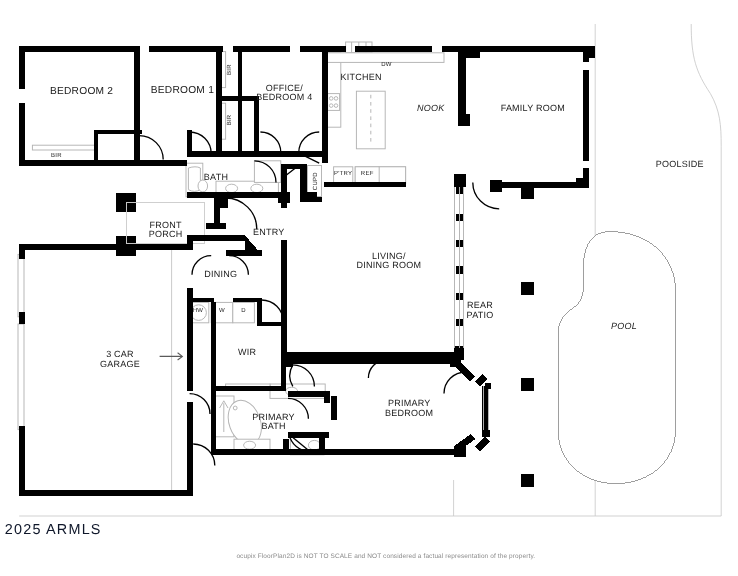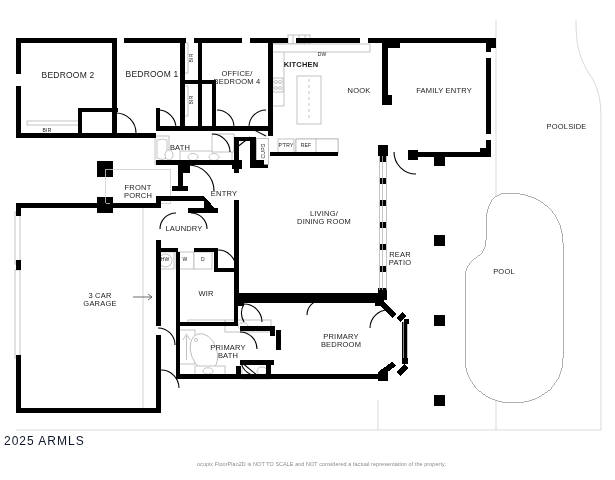--- a/index.html
+++ b/index.html
@@ -345,34 +345,34 @@
     <path d="M388 310 A 18 18 0 0 0 370 328"></path>
     <path d="M322 300 A 15 15 0 0 0 307 315"></path>
   </g>
 </svg>
 
 <div>
   <div class="room-label lbl-lg" style="left:68px;  top:76px;  transform:translate(-50%,-50%);">BEDROOM 2</div>
   <div class="room-label lbl-lg" style="left:152px; top:75px;  transform:translate(-50%,-50%);">BEDROOM 1</div>
   <div class="room-label lbl-md" style="left:237px; top:78px;  transform:translate(-50%,-50%);">OFFICE/
 BEDROOM 4</div>
-  <div class="room-label lbl-md" style="left:301px; top:65px;  transform:translate(-50%,-50%);font-weight:bold;">KITCHEN</div>
-  <div class="room-label lbl-md" style="left:359px; top:91px;  transform:translate(-50%,-50%);">NOOK</div>
-  <div class="room-label lbl-md" style="left:444px; top:91px;  transform:translate(-50%,-50%);">FAMILY ENTRY</div>
-  <div class="room-label lbl-md" style="left:551px; top:127px; transform:translate(-50%,-50%);padding-left:31px;">POOLSIDE</div>
+  <div class="room-label lbl-md" style="left:301px; top:65px;  transform:translate(-50%,-50%);">KITCHEN</div>
+  <div class="room-label lbl-md" style="left:359px; top:91px;  transform:translate(-50%,-50%);font-style:italic;">NOOK</div>
+  <div class="room-label lbl-md" style="left:444px; top:91px;  transform:translate(-50%,-50%);">FAMILY ROOM</div>
+  <div class="room-label lbl-md" style="left:551px; top:137px; transform:translate(-50%,-50%);padding-left:31px;">POOLSIDE</div>
   <div class="room-label lbl-md" style="left:180px; top:148px; transform:translate(-50%,-50%);">BATH</div>
   <div class="room-label lbl-md" style="left:138px; top:192px; transform:translate(-50%,-50%);">FRONT
 PORCH</div>
   <div class="room-label lbl-md" style="left:224px; top:194px; transform:translate(-50%,-50%);">ENTRY</div>
-  <div class="room-label lbl-md" style="left:184px; top:229px; transform:translate(-50%,-50%);">LAUNDRY</div>
+  <div class="room-label lbl-md" style="left:184px; top:229px; transform:translate(-50%,-50%);">DINING</div>
   <div class="room-label lbl-md" style="left:324px; top:218px; transform:translate(-50%,-50%);">LIVING/
 DINING ROOM</div>
   <div class="room-label lbl-md" style="left:400px; top:259px; transform:translate(-50%,-50%);">REAR
 PATIO</div>
-  <div class="room-label lbl-md" style="left:504px; top:272px; transform:translate(-50%,-50%);">POOL</div>
+  <div class="room-label lbl-md" style="left:520px; top:272px; transform:translate(-50%,-50%);font-style:italic;">POOL</div>
   <div class="room-label lbl-md" style="left:100px; top:300px; transform:translate(-50%,-50%);">3 CAR
 GARAGE</div>
   <div class="room-label lbl-md" style="left:206px; top:294px; transform:translate(-50%,-50%);">WIR</div>
   <div class="room-label lbl-md" style="left:341px; top:341px; transform:translate(-50%,-50%);">PRIMARY
 BEDROOM</div>
   <div class="room-label lbl-md" style="left:228px; top:352px; transform:translate(-50%,-50%);">PRIMARY
 BATH</div>
 </div>
 
 <div>

